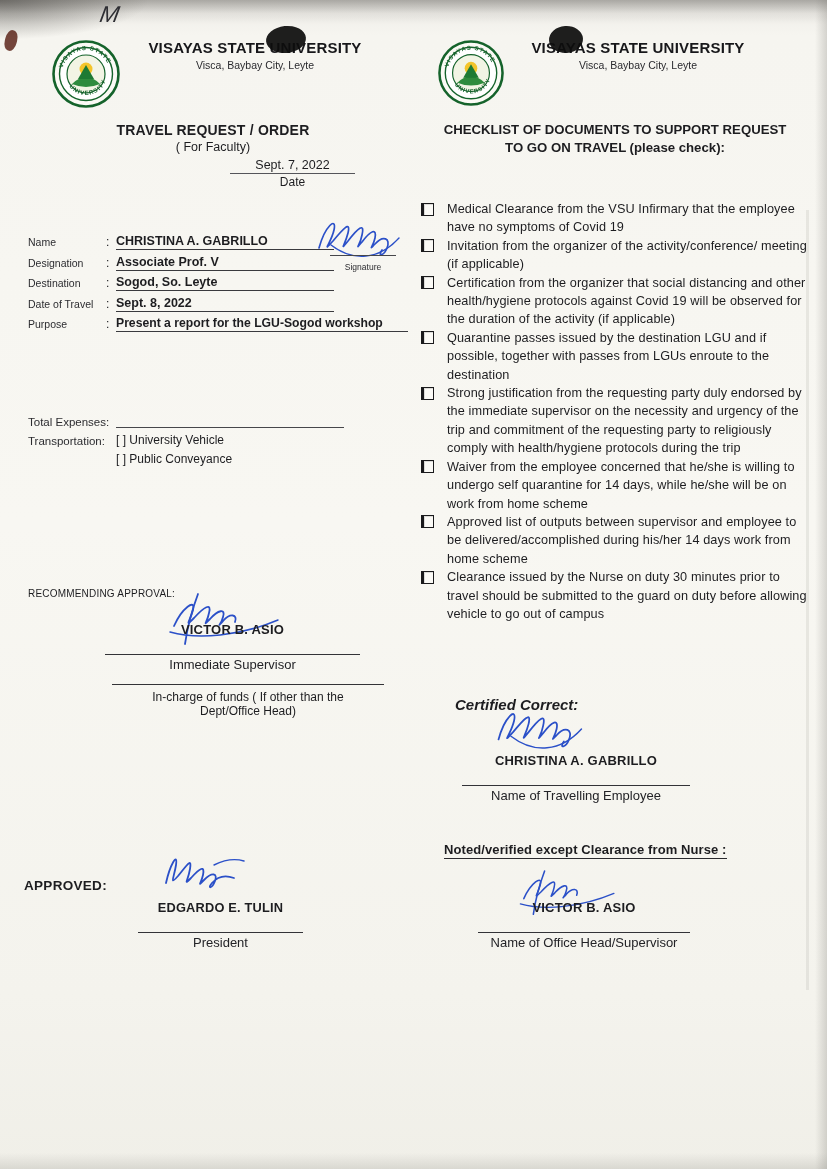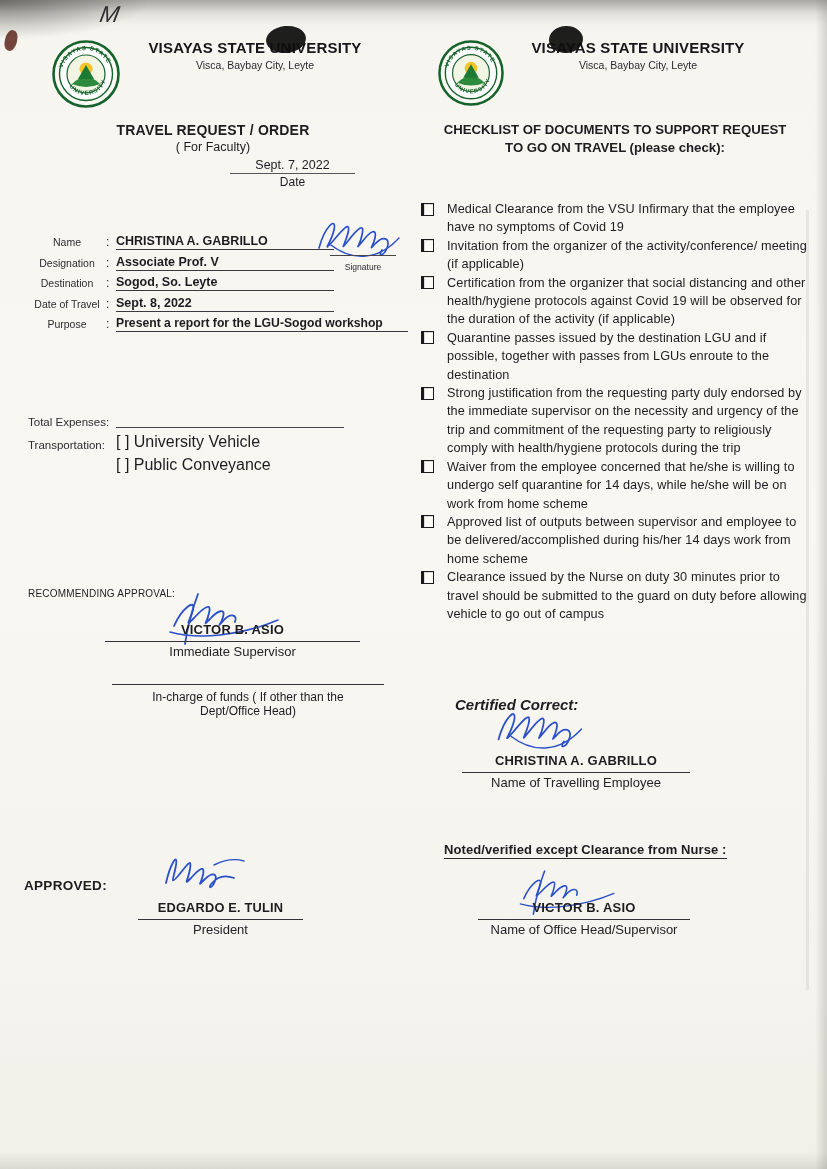--- a/index.html
+++ b/index.html
@@ -43,21 +43,21 @@
   
   .doc-title { position:absolute; left:58px; top:122px; width:310px; text-align:center;
     font-size:14px; font-weight:bold; letter-spacing:.2px; }
   .doc-subtitle { position:absolute; left:58px; top:140px; width:310px; text-align:center; font-size:12.5px; }
   .date-wrap { position:absolute; left:230px; top:158px; width:125px; text-align:center; }
   .date-val { font-size:12.5px; border-bottom:1px solid #55555a; padding-bottom:1px; }
   .date-lbl { font-size:12px; margin-top:1px; }
 
   .form-fields { position:absolute; left:28px; top:233px; width:380px; }
   .f-row { display:flex; align-items:flex-end; margin-bottom:3.5px; }
-  .f-label { width:78px; font-size:10.5px; color:#2c2c30; padding-bottom:2px;text-align:center; }
+  .f-label { width:78px; font-size:10.5px; color:#2c2c30; padding-bottom:2px; }
   .f-colon { width:10px; font-size:12px; padding-bottom:1px; }
   .f-value { font-size:12.5px; font-weight:bold; line-height:16px;
     border-bottom:1.2px solid #3a3a3e; white-space:nowrap; overflow:hidden; }
   .f-row:nth-child(-n+4) .f-value { width:218px; }
   .f-row:nth-child(5) .f-value { width:292px; font-size:12.2px; }
 
   .sig { position:absolute; }
   .sig path { fill:none; stroke:#2b50c8; stroke-linecap:round; stroke-linejoin:round; }
   .sig-a { left:313px; top:210px; }
   .sig-b { left:166px; top:586px; }
@@ -66,26 +66,26 @@
   .sig-e { left:512px; top:864px; }
 
   .sig-caption-wrap { position:absolute; left:330px; top:255px; width:66px; text-align:center;
     border-top:1px solid #46464a; }
   .sig-caption-wrap span { font-size:8.5px; color:#2c2c30; }
 
   .expenses { position:absolute; left:28px; top:414px; width:360px; }
   .exp-row { display:flex; align-items:flex-end; margin-bottom:5px; }
   .exp-label { width:88px; font-size:11.5px; color:#2c2c30; }
   .exp-line { display:inline-block; width:228px; height:14px; border-bottom:1.2px solid #46464a; }
-  .exp-opt { font-size:16px; }
+  .exp-opt { font-size:12px; }
 
   .recommend { position:absolute; left:28px; top:588px; font-size:10px; letter-spacing:.2px; }
 
   .sig-block { position:absolute; text-align:center; }
-  .sig-line { border-bottom:1.3px solid #333337; padding-bottom:3px; }
+  .sig-line { border-bottom:1.3px solid #333337; padding-bottom:16px; }
   .sig-nm { font-size:13px; font-weight:bold; letter-spacing:.2px; }
   .sig-tl { font-size:13px; margin-top:2px; color:#232327; }
   .blk-supervisor { left:105px; top:620px; width:255px; }
   .blk-incharge { left:112px; top:684px; width:272px; border-top:1.3px solid #333337; }
   .blk-incharge div { font-size:12px; text-align:center; }
   .blk-incharge .ln1 { margin-top:5px; }
   .blk-president { left:138px; top:898px; width:165px; }
   .blk-president .sig-nm { font-size:12.8px; }
   .blk-employee { left:462px; top:751px; width:228px; }
   .blk-officehead { left:478px; top:898px; width:212px; }

